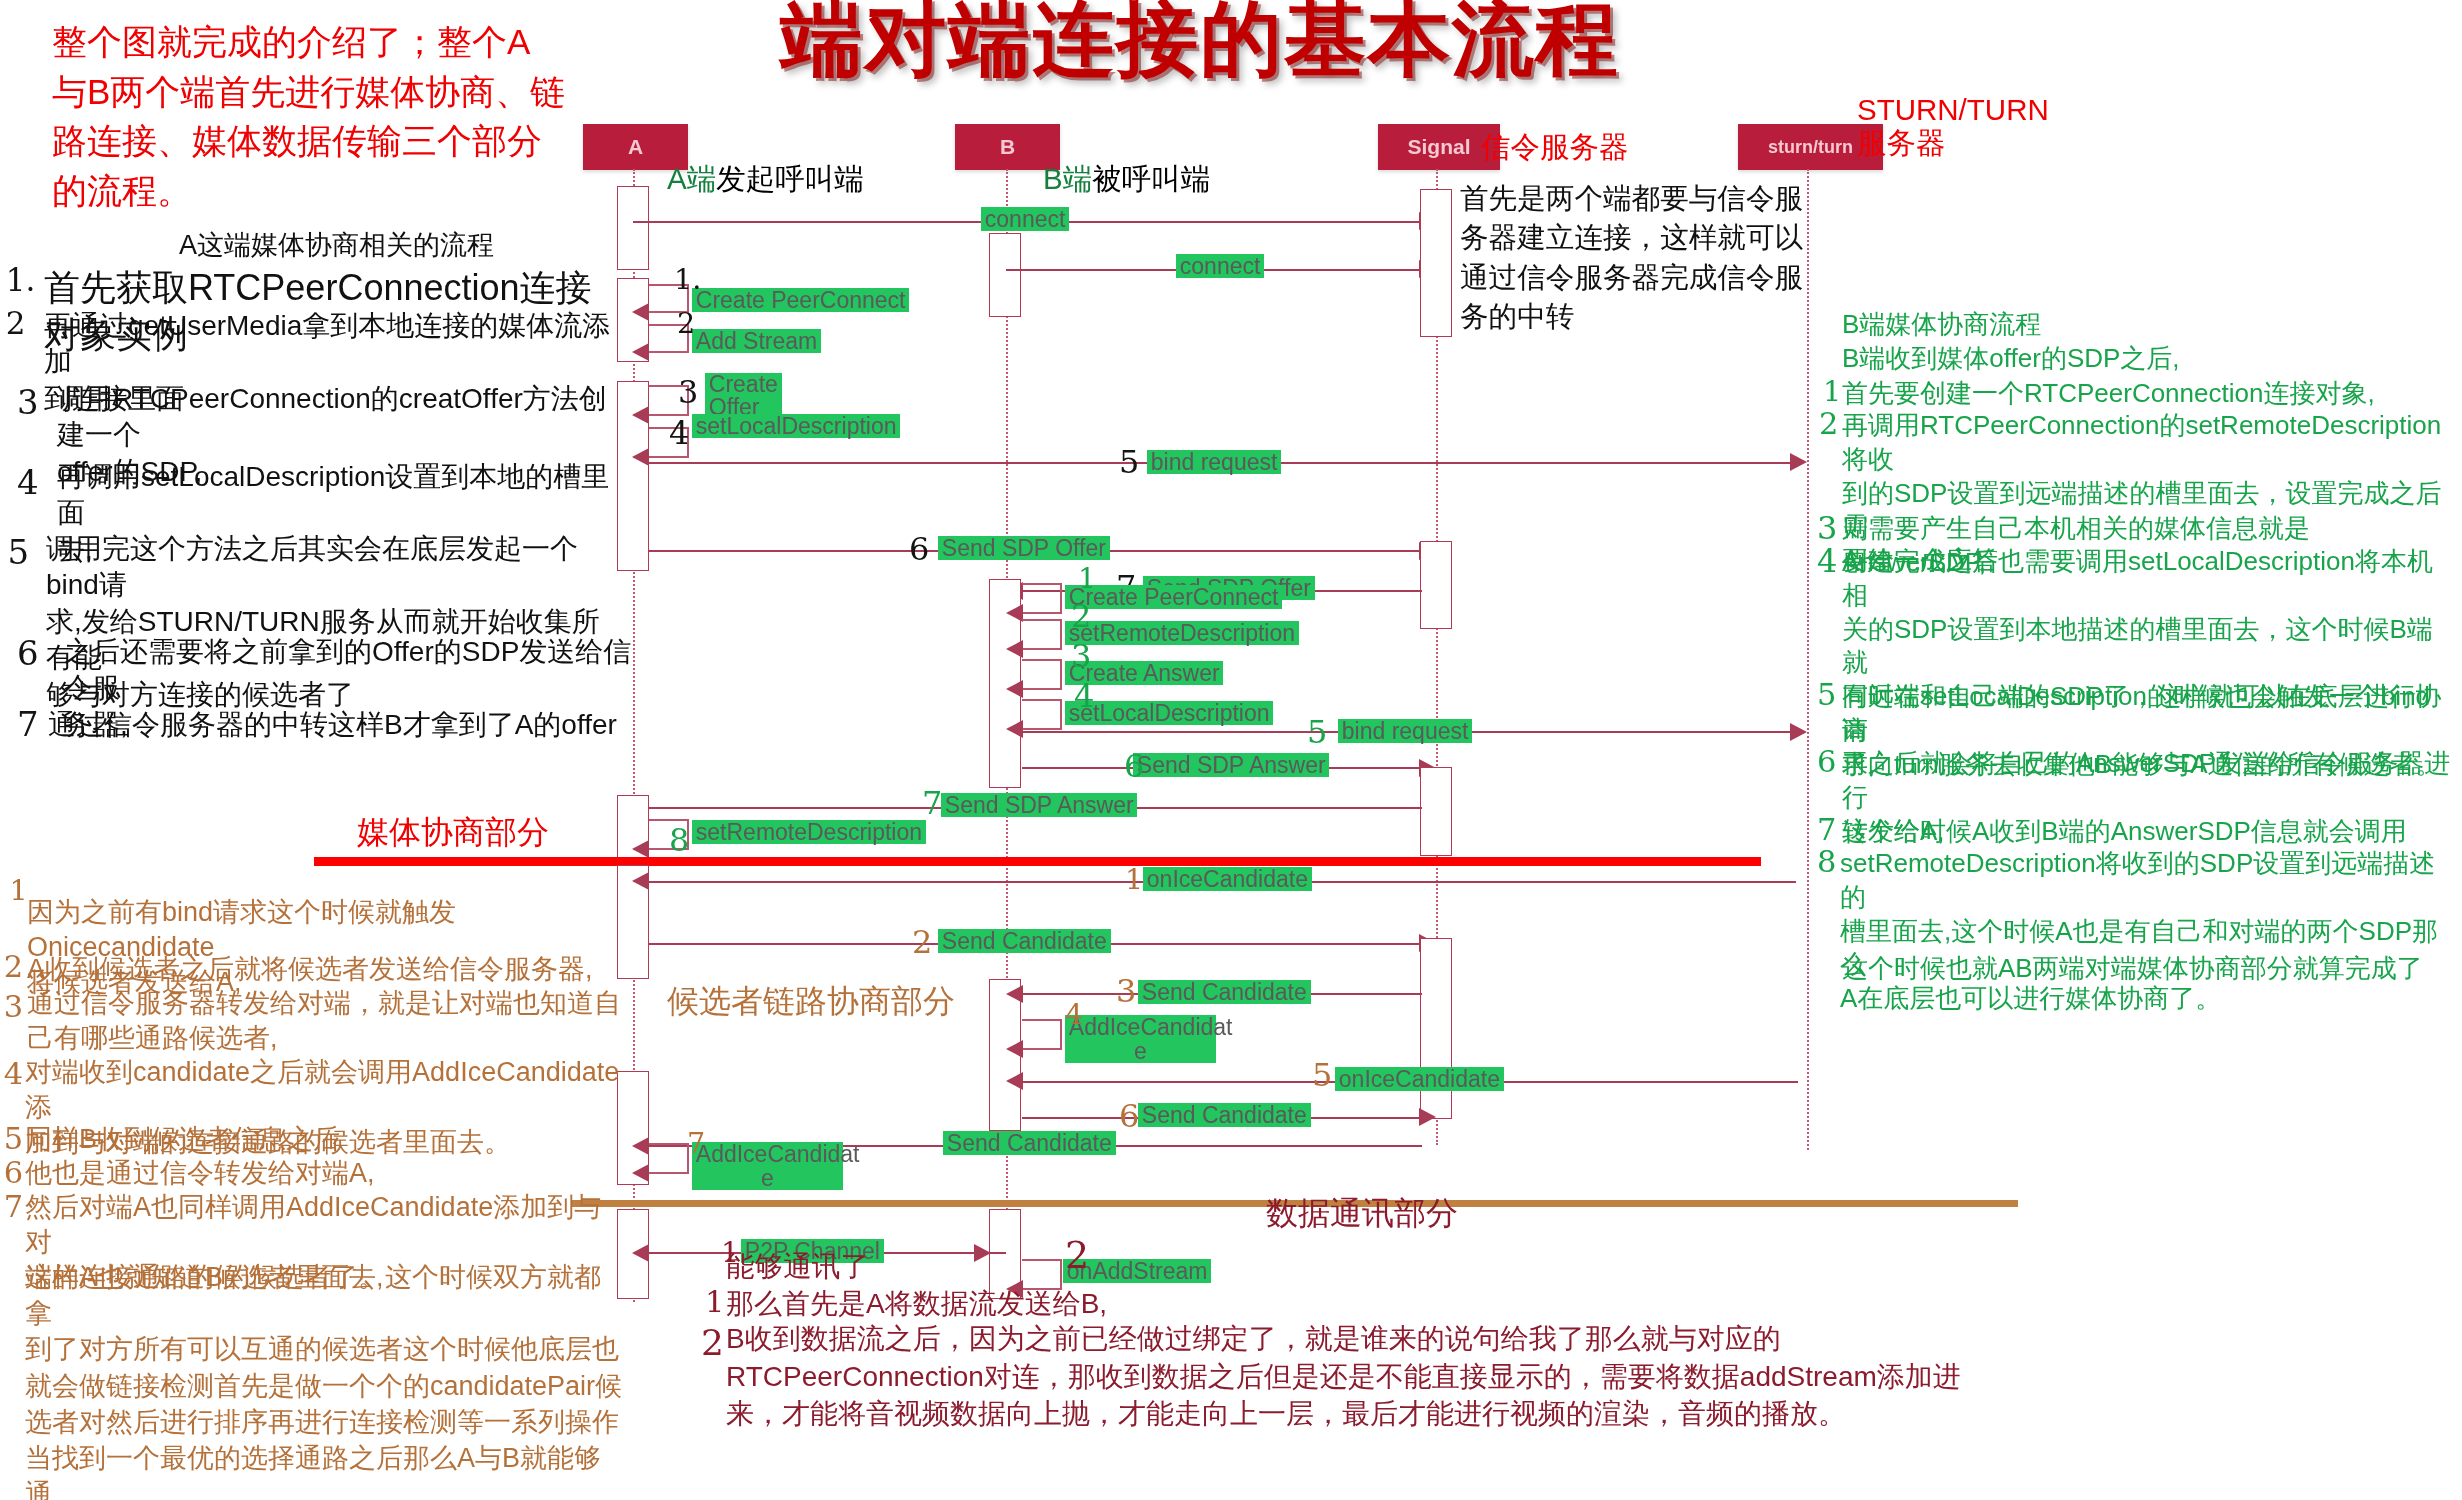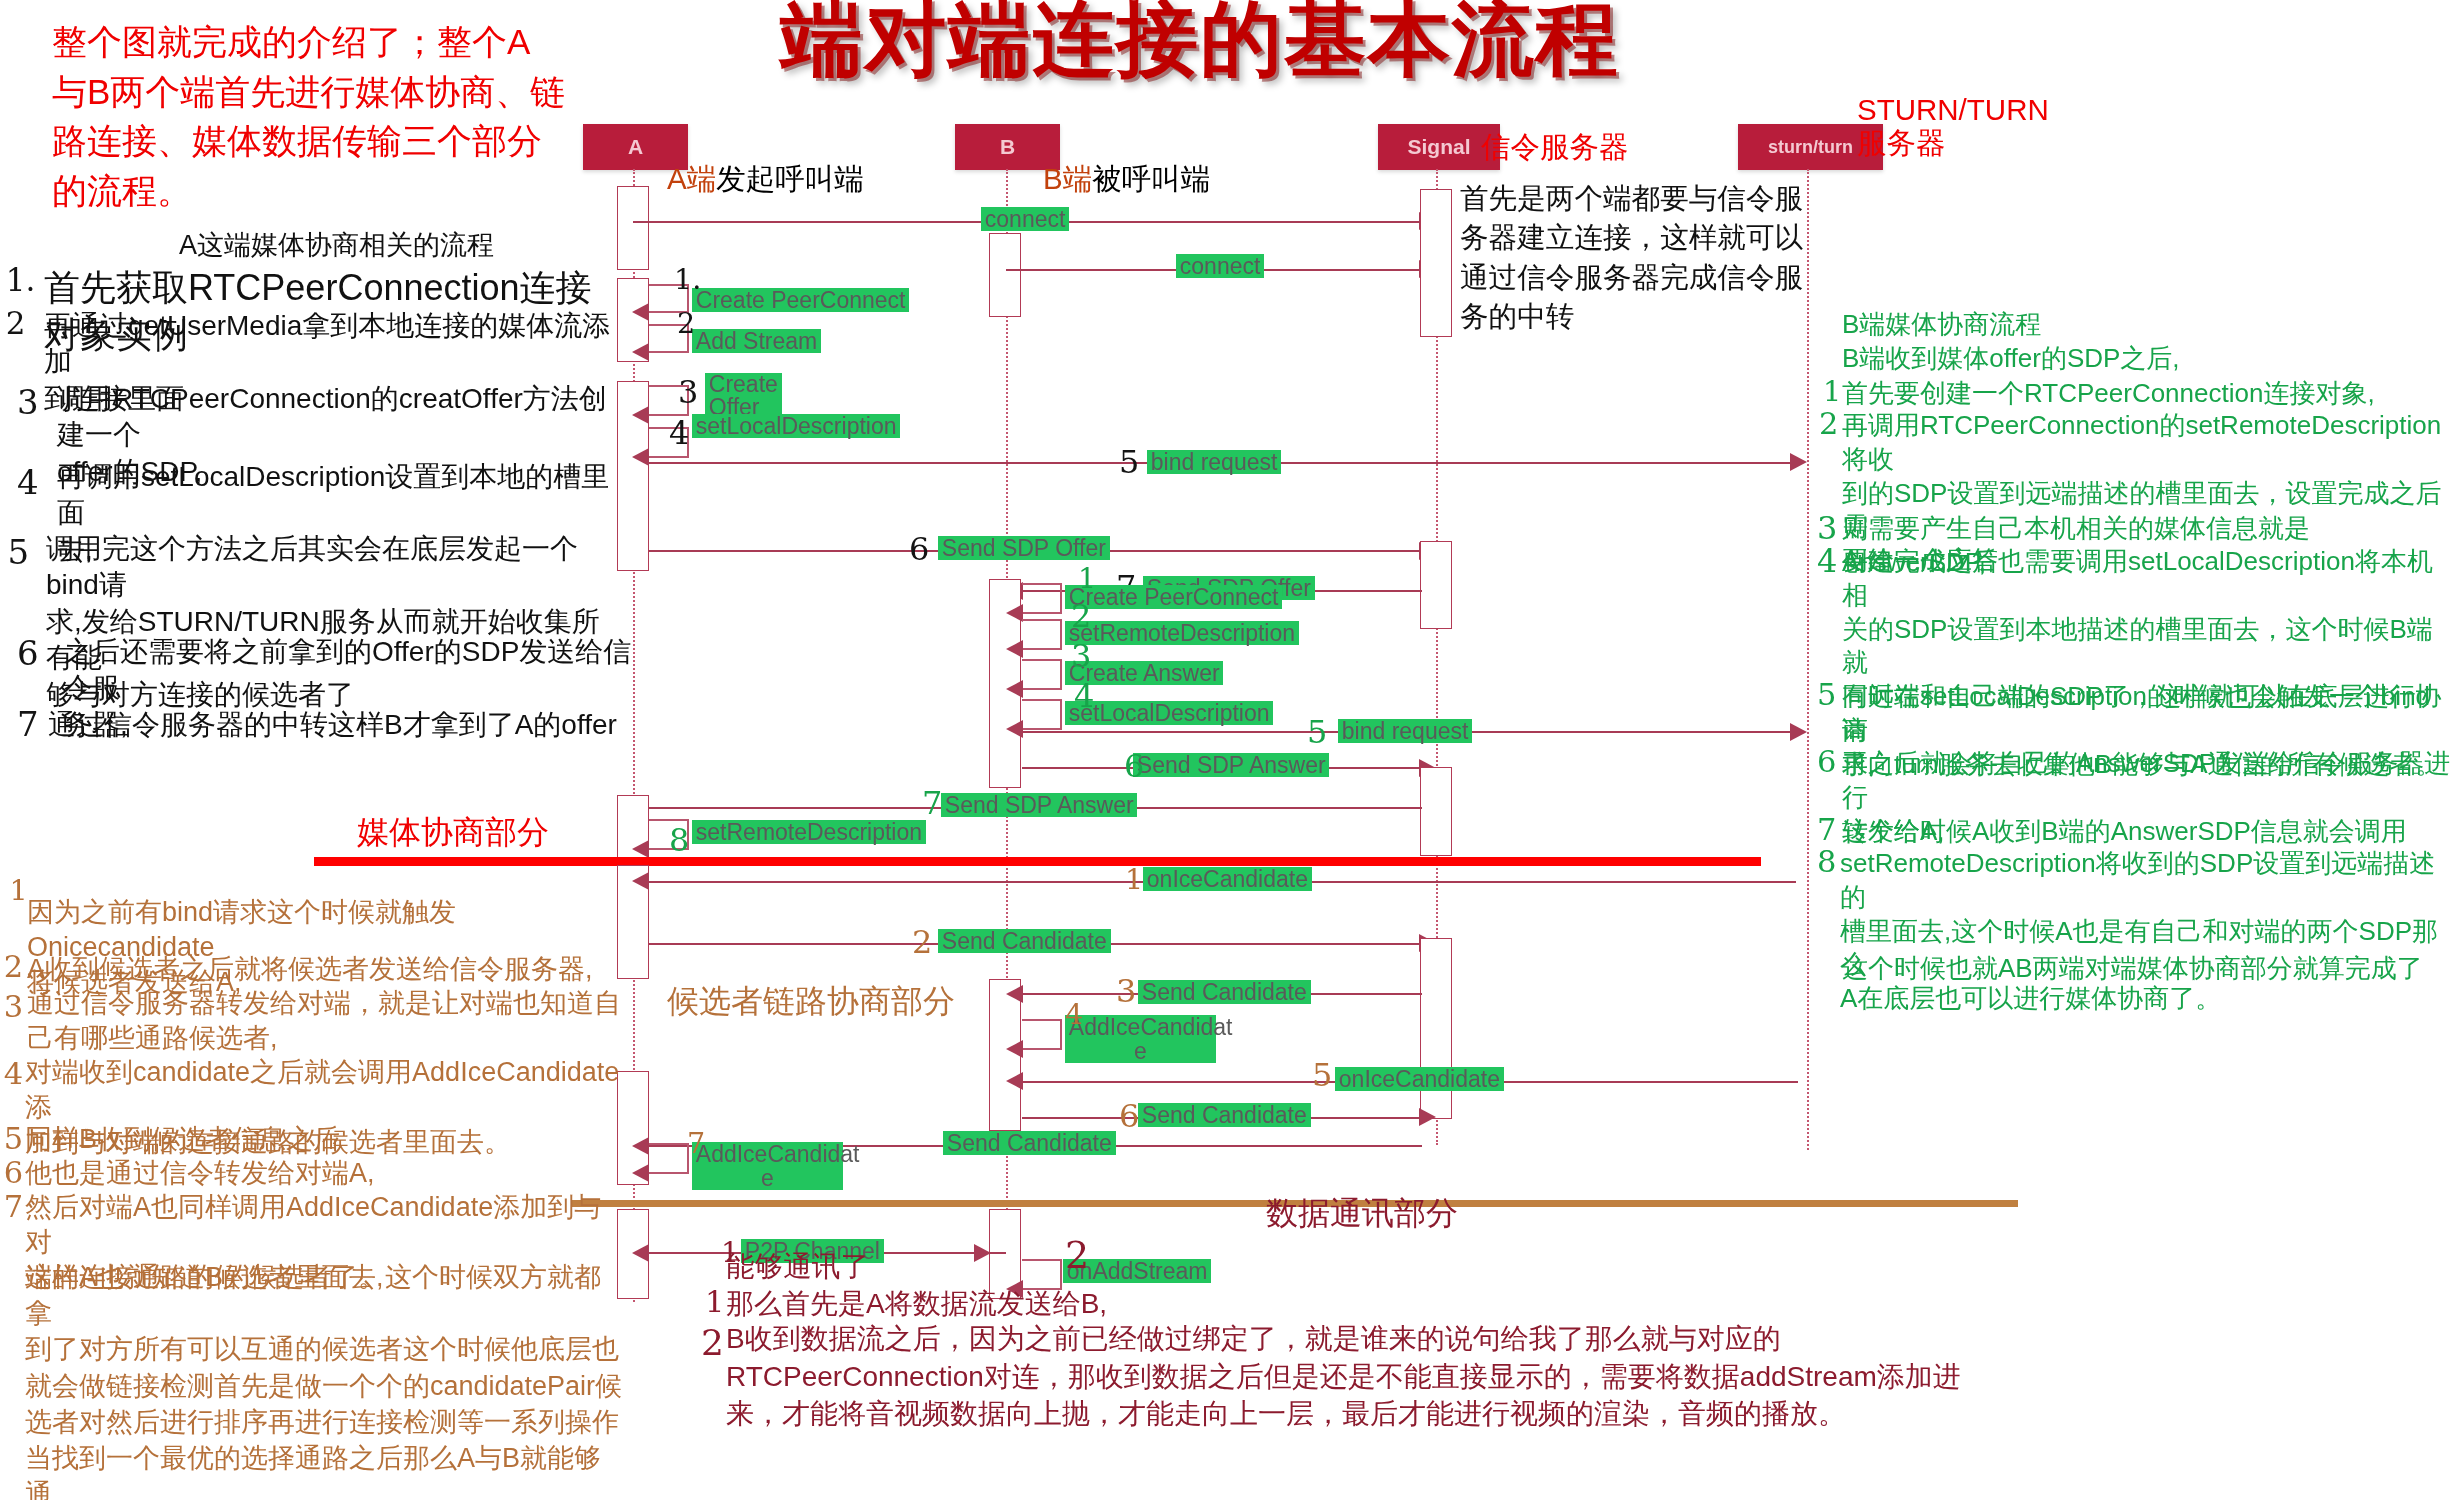--- a/index.html
+++ b/index.html
@@ -24,21 +24,21 @@
 
   
   .plifebox{
     background:#b81d3b;color:#f4c9d2;
     font-size:21px;font-weight:600;
     display:flex;align-items:center;justify-content:center;
     height:46px;
     box-shadow:0 1.9px 3.8px rgba(0,0,0,.15);
   }
   .plabel{font-size:29.5px;line-height:1.08;white-space:pre-line;}
-  .plabel .red{color:#c2410c;}
+  .plabel .red{color:#15803d;}
   .plabel .blk{color:#000000;}
 
   
   .lifeline{
     width:0;border-left:2.9px dotted #c4566f;
   }
   
   .act{
     background:#ffffff;border:1.9px solid #b23a55;
     box-sizing:border-box;

